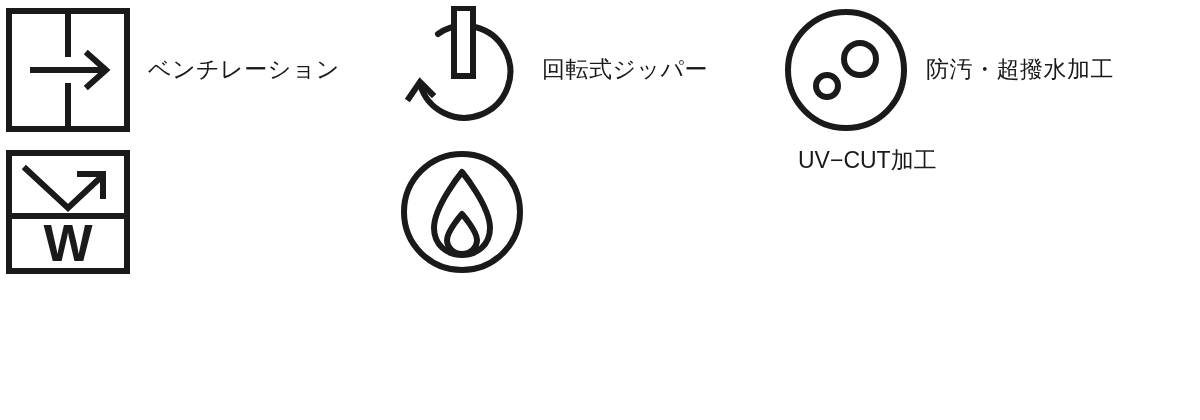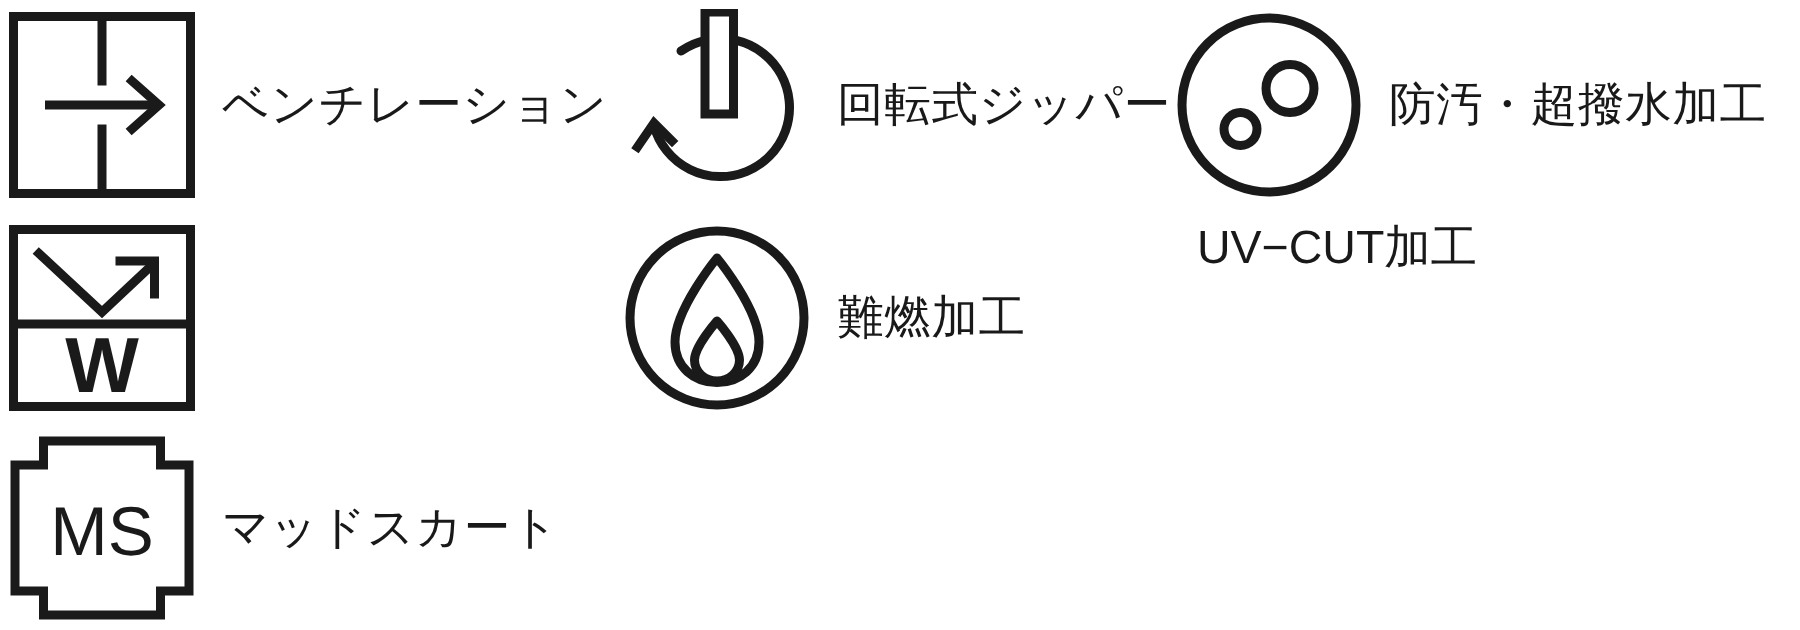--- a/index.html
+++ b/index.html
@@ -22,21 +22,21 @@
   }
 
   .feature-item {
     position: absolute;
     display: flex;
     align-items: center;
   }
 
   
   .col-1 { left: 4px; }
-  .col-2 { left: 414px; }
+  .col-2 { left: 398px; }
   .col-3 { left: 782px; }
 
   
   .row-1 { top: 6px; }
   .row-2 { top: 148px; }
   .row-3 { top: 288px; }
 
   .icon-box {
     width: 128px;
     height: 128px;
@@ -44,21 +44,21 @@
     display: block;
   }
   .icon-box svg {
     display: block;
     width: 128px;
     height: 128px;
   }
 
   .feature-label {
     margin-left: 16px;
-    font-size: 31px;
+    font-size: 23px;
     line-height: 1.1;
     letter-spacing: 0.5px;
     white-space: nowrap;
     color: #191919;
   }
   .label-latin {
     letter-spacing: 0px;
   }
 </style>
 </head>
@@ -114,30 +114,20 @@
   </div>
 
   <div class="feature-item col-2 row-2">
     <span class="icon-box">
       <svg viewBox="0 0 128 128" xmlns="http://www.w3.org/2000/svg">
         <circle cx="64" cy="64" r="58" fill="none" stroke="#1a1a1a" stroke-width="6"></circle>
         <path d="M 64 24 C 64 24 92 58 92 80 C 92 97 79 107 64 107 C 49 107 36 97 36 80 C 36 58 64 24 64 24 Z" fill="none" stroke="#1a1a1a" stroke-width="6" stroke-linejoin="round"></path>
         <path d="M 64 66 C 64 66 79 83 79 92 C 79 100 72 106 64 106 C 56 106 49 100 49 92 C 49 83 64 66 64 66 Z" fill="none" stroke="#1a1a1a" stroke-width="6" stroke-linejoin="round"></path>
       </svg>
     </span>
-    <span class="feature-label">難燃加工</span>
   </div>
 
   <div class="feature-item col-3 row-2">
     <span class="feature-label label-latin">UV−CUT加工</span>
   </div>
 
-  <div class="feature-item col-1 row-3">
-    <span class="icon-box">
-      <svg viewBox="0 0 128 128" xmlns="http://www.w3.org/2000/svg">
-        <path d="M 25 6 L 103 6 L 103 22 L 122 22 L 122 106 L 103 106 L 103 122 L 25 122 L 25 106 L 6 106 L 6 22 L 25 22 Z" fill="none" stroke="#1a1a1a" stroke-width="6" stroke-linejoin="miter"></path>
-        <text x="64" y="82" text-anchor="middle" font-family="'Liberation Sans', sans-serif" font-size="46" fill="#1a1a1a">MS</text>
-      </svg>
-    </span>
-    <span class="feature-label">マッドスカート</span>
-  </div>
 
 </div>
 
 </body></html>

